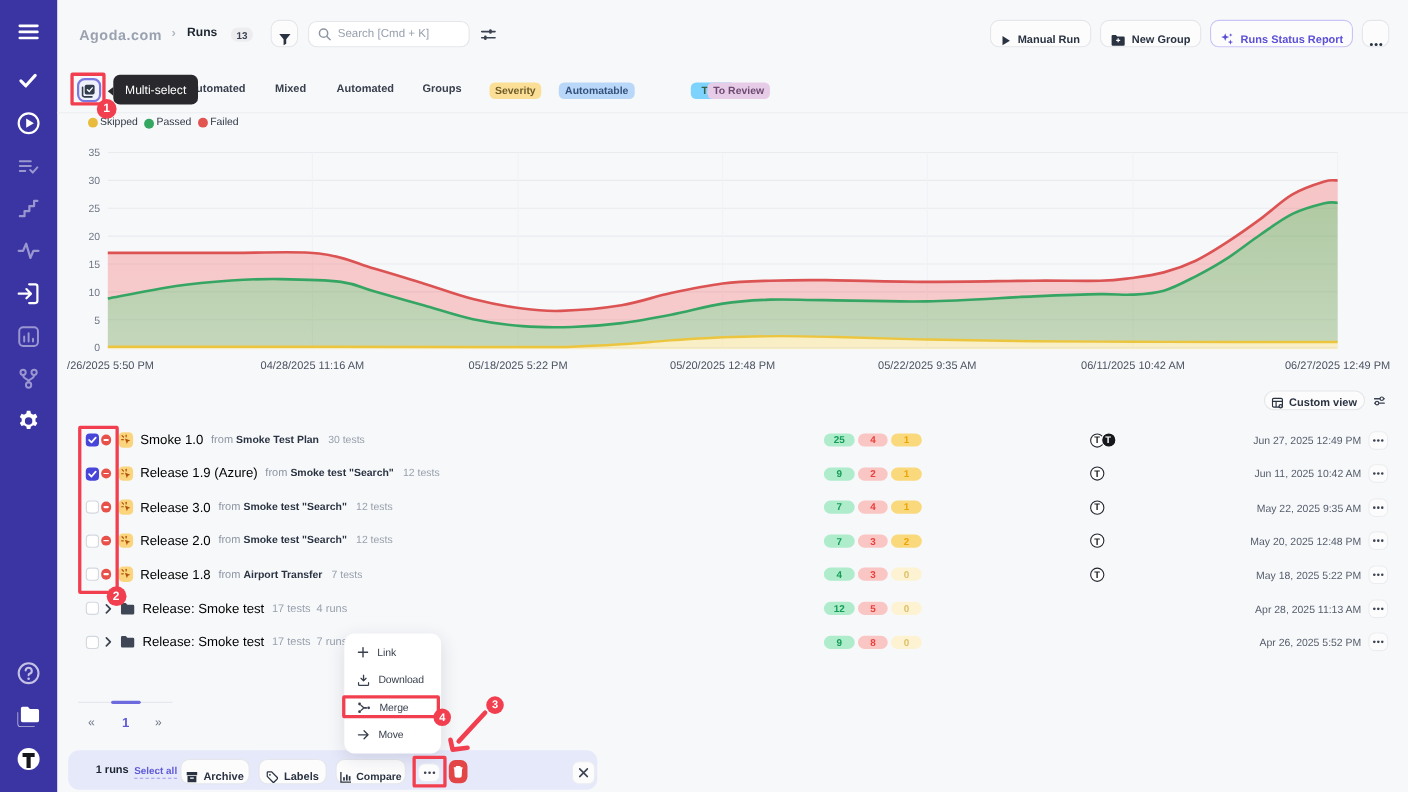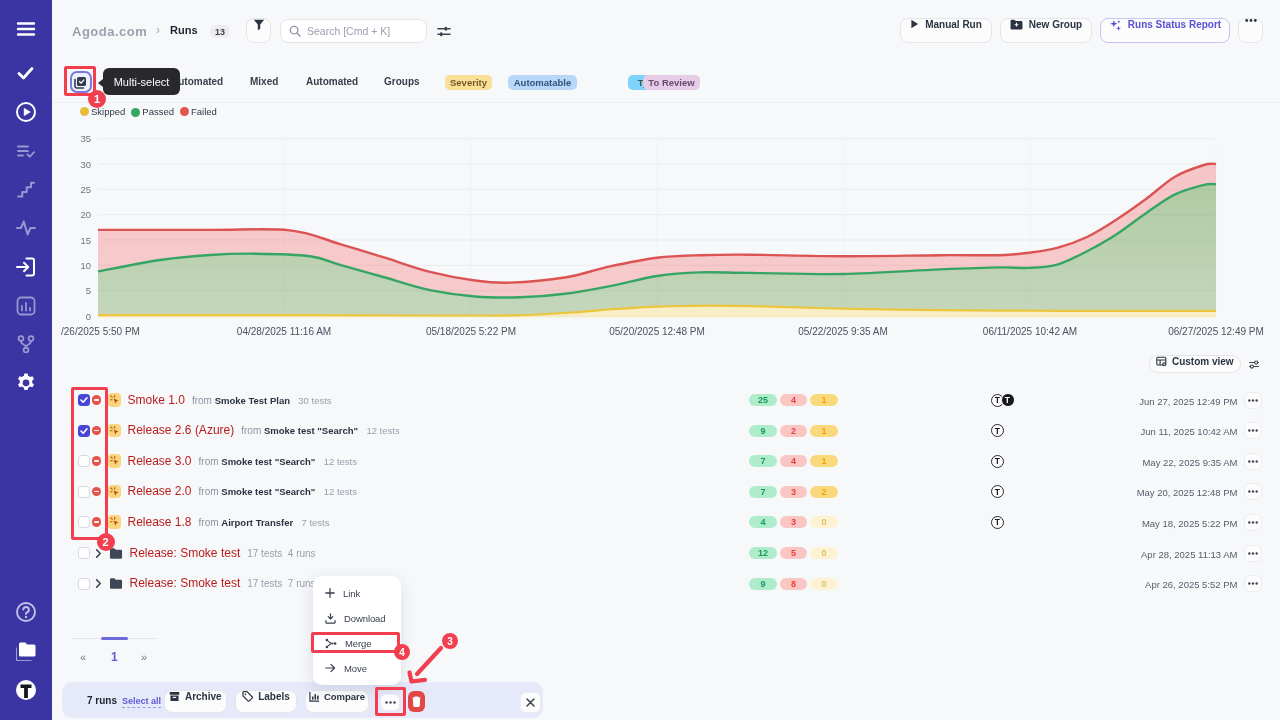--- a/index.html
+++ b/index.html
@@ -1,24 +1,24 @@
 <!DOCTYPE html>
 <html><head>
 <meta charset="utf-8">
 <style>
 * { margin:0; padding:0; box-sizing:border-box; }
 html,body { width:1280px; height:720px; overflow:hidden; }
 body { font-family:"Liberation Sans", sans-serif; background:#f7f8fa; position:relative; }
 .abs { position:absolute; }
 #sidebar { position:absolute; left:0; top:0; width:52px; height:720px; background:#3b34a3; }
-.btn { position:absolute; background:#fcfcfd; border:1px solid #e4e6ea; border-radius:8px; display:flex; align-items:flex-start; justify-content:center; gap:6px; font-size:10px; font-weight:700; color:#2a3342; white-space:nowrap; }
+.btn { position:absolute; background:#fcfcfd; border:1px solid #e4e6ea; border-radius:8px; display:flex; align-items:flex-end; justify-content:center; gap:6px; font-size:10px; font-weight:700; color:#2a3342; white-space:nowrap; }
 .chip { position:absolute; height:15px; top:75px; border-radius:5px; font-size:9.5px; font-weight:600; display:flex; align-items:center; justify-content:center; }
 .tab { position:absolute; top:76px; font-size:10px; font-weight:600; color:#39404d; white-space:nowrap; }
 .pill { position:absolute; width:27.5px; height:12px; border-radius:6px; font-size:9px; font-weight:700; display:flex; align-items:center; justify-content:center; }
-.rowname { font-size:12px; color:#b91c1c; font-weight:500; white-space:nowrap; }
+.rowname { font-size:12px; color:#000000; font-weight:500; white-space:nowrap; }
 .date { position:absolute; font-size:9.5px; color:#555d6b; text-align:right; width:150px; white-space:nowrap; }
 .dots { position:absolute; width:18px; height:17px; background:#fcfcfd; border:1px solid #ecedf0; border-radius:6px; display:flex; align-items:center; justify-content:center; }
 .redrect { position:absolute; border:3px solid #f23f4f; border-radius:2px; }
 .redball { position:absolute; width:18px; height:18px; border-radius:50%; background:#f23f4f; color:#fff; font-size:11px; font-weight:700; display:flex; align-items:center; justify-content:center; z-index:30; }
 .menuitem { position:absolute; left:313px; width:88px; height:25px; display:flex; align-items:center; gap:8px; padding-left:12px; font-size:9.5px; font-weight:500; letter-spacing:-0.1px; color:#39404d; z-index:21; }
 </style>
 </head>
 <body>
 <div id="sidebar"></div>
 <svg class="abs" style="left:0;top:0" width="52" height="720">
@@ -262,21 +262,21 @@
     <div class="abs" style="left:93.7px;top:429.8px;width:5.2px;height:1.4px;background:#fff;border-radius:1px"></div>
     <div class="abs" style="left:108px;top:423.9px;width:13.3px;height:13.3px;background:#fbd57e;border-radius:4px"></div>
     <svg class="abs" style="left:108px;top:423.9px" width="13" height="13" viewBox="0 0 14 14">
       <g stroke="#b4530a" stroke-width="1.2" stroke-linecap="round">
         <path d="M3.2 3.2 l1.4 1.4"></path>
         <path d="M2.8 7.2 h1.6"></path>
         <path d="M7.2 2.8 v1.6"></path>
       </g>
       <path d="M6 6 l5.3 2.1 l-2.4 1 l-1 2.4 Z" fill="#b4530a"></path>
     </svg>
-    <span class="abs rowname" id="name2" style="left:127.5px;top:423px">Release 2.6 (Azure)</span>
+    <span class="abs rowname" id="name2" style="left:127.5px;top:423px">Release 1.9 (Azure)</span>
     <span class="abs" id="from2" style="left: 241.219px; top: 425px; font-size: 10px; color: rgb(141, 149, 163); white-space: nowrap;">from <b style="color:#2a3342;font-size:9.5px">Smoke test "Search"</b>&nbsp;&nbsp;&nbsp;<span style="color:#98a0ad;font-size:9.5px">12 tests</span></span>
     <div class="pill" style="left:749.3px;top:424.5px;background:#aeeccb;color:#169d58">9</div>
     <div class="pill" style="left:779.8px;top:424.5px;background:#f9c6c4;color:#e8403c">2</div>
     <div class="pill" style="left:810.3px;top:424.5px;background:#fad97c;color:#eda407">1</div>
     <div class="abs" style="left:991px;top:424px;width:13px;height:13px;background:#fff;border:1.2px solid #23272f;border-radius:50%;z-index:2"></div>
     <span class="abs" style="left:994.8px;top:425.5px;font-size:8.5px;font-weight:800;color:#17181c;z-index:3">T</span>
     <div class="date" style="left:1087.5px;top:426px">Jun 11, 2025 10:42 AM</div>
   <div class="dots" style="left:1244px;top:422px">
       <svg width="10" height="3" viewBox="0 0 11 3">
         <circle cx="1.5" cy="1.5" r="1.3" fill="#3c4350"></circle>
@@ -410,21 +410,21 @@
 <div class="redrect" style="left:71px;top:387px;width:36.5px;height:153px"></div>
 <div class="redball" style="left:96.5px;top:533px">2</div>
 
 <div class="abs" style="left:71px;top:638px;width:86px;height:1px;background:#e4e6eb"></div>
 <div class="abs" style="left:101px;top:637px;width:27px;height:3px;background:#6d6ade;border-radius:2px"></div>
 <div class="abs" style="left:80px;top:651px;font-size:11px;color:#6d7584">«</div>
 <div class="abs" style="left:111px;top:650px;font-size:12px;font-weight:600;color:#5f5bd7">1</div>
 <div class="abs" style="left:141px;top:651px;font-size:11px;color:#6d7584">»</div>
 
 <div class="abs" style="left:62px;top:682px;width:481px;height:36px;background:#e6e9fa;border-radius:10px"></div>
-<div class="abs" style="left:87px;top:695px;font-size:10px;font-weight:700;color:#1c2430">7 runs</div>
+<div class="abs" style="left:87px;top:695px;font-size:10px;font-weight:700;color:#1c2430">1 runs</div>
 <div class="abs" style="left:122px;top:696px;font-size:9px;font-weight:600;color:#5f5bd7;border-bottom:1px dashed #9d9aec;padding-bottom:1px">Select all</div>
 <div class="btn" style="left:163.5px;top:689.5px;width:63.5px;height:23px;gap:5px">
   <svg width="11" height="11" viewBox="0 0 12 12">
       <path d="M0.8 1 h10.4 v3 h-10.4 Z M1.6 4.8 h8.8 v6.2 h-8.8 Z" fill="#2a3342"></path>
       <path d="M4.2 7 h3.6" stroke="#fff" stroke-width="1.3"></path>
     </svg>Archive
 </div>
 <div class="btn" style="left:235px;top:689.5px;width:62px;height:23px;gap:5px">
   <svg width="11" height="11" viewBox="0 0 12 12">
       <path d="M1 1.5 a0.8 0.8 0 0 1 0.8 -0.8 h3.6 l5.6 5.6 a1 1 0 0 1 0 1.4 l-3.1 3.1 a1 1 0 0 1 -1.4 0 l-5.5 -5.6 Z" stroke="#2a3342" stroke-width="1.3" fill="none"></path>

